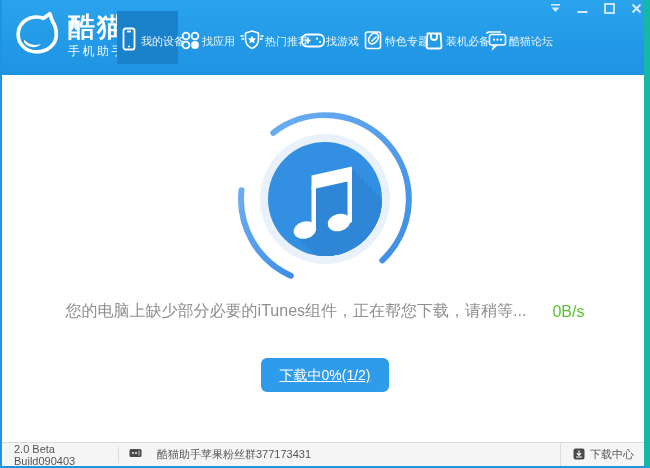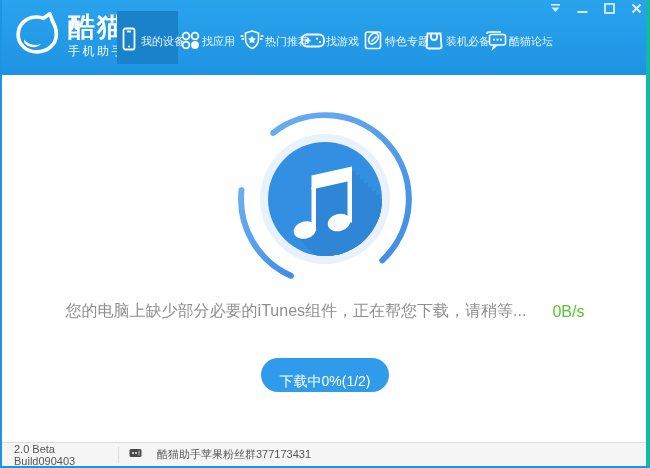--- a/index.html
+++ b/index.html
@@ -1,17 +1,17 @@
 <!DOCTYPE html>
 <html><head>
 <meta charset="utf-8">
 <style>
   * { margin:0; padding:0; box-sizing:border-box; }
   html,body { width:650px; height:468px; background:#fff; font-family:"Liberation Sans","DejaVu Sans",sans-serif; }
-  .window { position:relative; width:650px; height:468px; border-left:2px solid #1E93E2; border-right:4px solid #14b8a6; border-bottom:2px solid #1E93E2; overflow:hidden; background:#000000; }
+  .window { position:relative; width:650px; height:468px; border-left:2px solid #1E93E2; border-right:6px solid #14b8a6; border-bottom:2px solid #1E93E2; overflow:hidden; background:#000000; }
 
   
   .header { position:absolute; left:-2px; top:0; width:650px; height:75px;
             background:linear-gradient(180deg,#2AA3ED 0%,#1E93E2 100%); }
   .logo { position:absolute; left:14px; top:11px; display:flex; align-items:center; }
   .logo-text { margin-left:8px; color:#fff; }
   .logo-title { font-size:27px; font-weight:bold; letter-spacing:2px; line-height:28px; }
   .logo-sub { font-size:12px; letter-spacing:2.5px; margin-top:2px; opacity:.95; }
 
   .tabs { position:absolute; left:117px; top:11px; display:flex; height:53px; }
@@ -22,22 +22,22 @@
 
   .win-controls { position:absolute; top:3px; right:8px; display:flex; align-items:center; gap:15px; }
   .wc { width:12px; height:11px; display:flex; align-items:center; justify-content:center; cursor:pointer; }
 
   
   .main { position:absolute; left:0; top:75px; width:646px; height:367px; background:#fff; text-align:center; }
   .spinner { display:block; margin:34px auto 0; }
   .status-row { margin-top:12px; display:flex; justify-content:center; align-items:center; gap:26px; font-size:16px; }
   .status-text { color:#8F8F8F; }
   .speed { color:#58C332; }
-  .dl-btn { margin-top:36px; display:inline-block; min-width:120px; height:34px; line-height:34px; padding:6px 18px;
-            background:#2E9CEA; color:#fff; font-size:14px; border:none; border-radius:17px; cursor:pointer; }
+  .dl-btn { margin-top:36px; display:inline-block; min-width:120px; height:34px; line-height:34px; padding:0 18px;
+            background:#2E9CEA; color:#fff; font-size:14px; border:none; border-radius:6px; cursor:pointer;text-decoration:underline; }
 
   
   .footer { position:absolute; left:0; bottom:0; width:646px; height:24px; background:#F5F5F5;
             border-top:1px solid #DBDBDB; display:flex; align-items:center; font-size:11px; color:#555; }
   .f-version { padding-left:12px; width:116px; }
   .f-div { width:1px; height:16px; background:#DCDCDC; }
   .f-group { display:flex; align-items:center; gap:15px; padding-left:10px; flex:1; cursor:pointer; }
   .f-right { display:flex; align-items:center; gap:5px; padding:0 14px 0 12px; cursor:pointer; border-left:1px solid #DCDCDC; height:100%; }
 </style>
 </head>
@@ -230,15 +230,24 @@
       <span>
         <svg width="13" height="11" viewBox="0 0 13 11">
             <rect x="0.5" y="1" width="12" height="8" rx="1.5" fill="#4A4A4A"></rect>
             <circle cx="4" cy="5" r="1" fill="#F5F5F5"></circle>
             <circle cx="7" cy="5" r="1" fill="#F5F5F5"></circle>
             <rect x="9" y="2.5" width="2" height="5" fill="#8A8A8A"></rect>
           </svg>
       </span>
       <span>酷猫助手苹果粉丝群377173431</span>
     </span>
+    <span class="f-right">
+      <span>
+        <svg width="12" height="12" viewBox="0 0 12 12">
+            <rect x="0.5" y="0.5" width="11" height="11" rx="2" fill="#4A4A4A"></rect>
+            <path d="M 6,2.5 V 7 M 3.8,5.2 L 6,7.5 L 8.2,5.2 M 3,9 H 9" stroke="#F5F5F5" stroke-width="1.2" fill="none"></path>
+          </svg>
+      </span>
+      <span>下载中心</span>
+    </span>
   </div>
 
 </div>
 
 </body></html>

